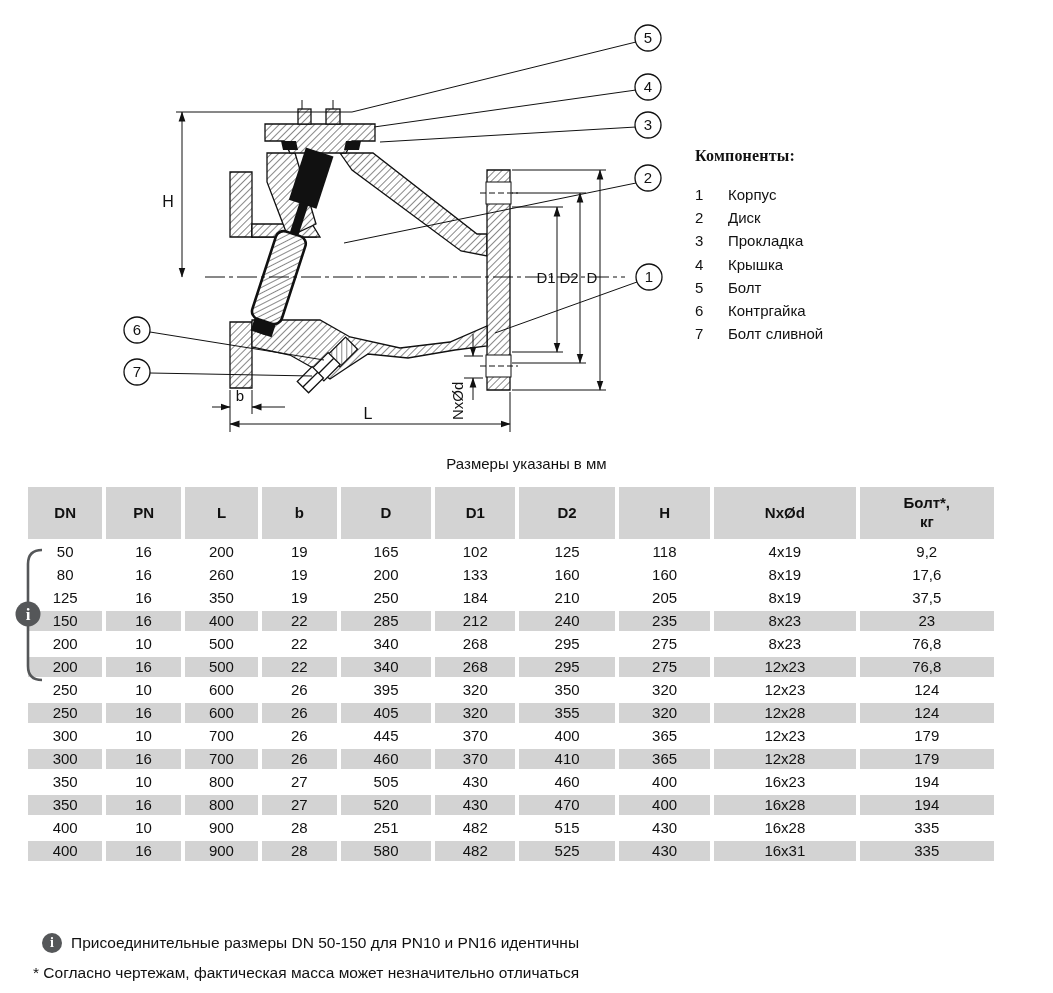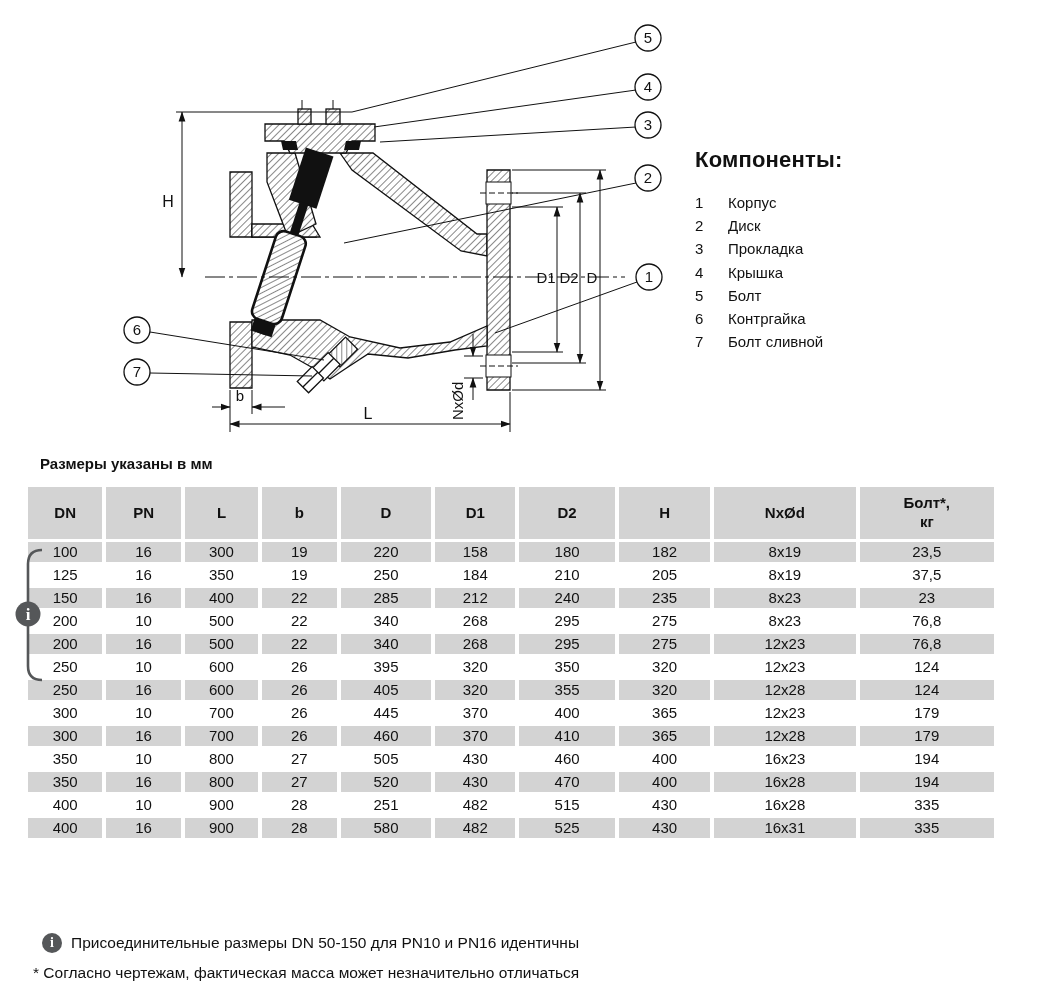--- a/index.html
+++ b/index.html
@@ -6,27 +6,27 @@
   html,body { background:#fff; }
   body { font-family:"Liberation Sans", sans-serif; color:#111; }
   .page { position:relative; width:1053px; height:993px; background:#fff; overflow:hidden; }
 
   
   .drawing { position:absolute; left:0; top:0; }
   .drawing text { font-family:"Liberation Sans", sans-serif; fill:#111; }
 
   
   .components { position:absolute; left:695px; top:147px; width:220px; }
-  .comp-title { font-size:22px; font-weight:bold; margin-bottom:18px; letter-spacing:0.2px; }
+  .comp-title { font-size:16px; font-weight:bold; margin-bottom:18px; letter-spacing:0.2px;font-family:Liberation Serif, serif; }
   .comp-row { display:flex; font-size:15px; height:23.2px; align-items:center; }
   .comp-num { width:33px; }
 
   
-  .units-note { position:absolute; top:455px; left:40px; width:973px; text-align:left;
-                font-size:15px; font-weight:bold; }
+  .units-note { position:absolute; top:455px; left:40px; width:973px; text-align:center;
+                font-size:15px; font-weight:normal; }
 
   
   table.dims { position:absolute; left:24px; top:484px; width:974px;
                border-collapse:separate; border-spacing:4px 3px; table-layout:fixed; }
   table.dims th { background:#d3d3d3; font-size:15px; font-weight:bold; height:52px;
                   text-align:center; vertical-align:middle; white-space:pre-line; line-height:1.25; }
   table.dims td { font-size:15px; text-align:center; height:20px; line-height:20px;
                   vertical-align:middle; padding:0; }
   table.dims tr.shade td { background:#d3d3d3; }
   col.c-dn{width:72px} col.c-pn{width:72px} col.c-l{width:71px} col.c-b{width:72px}
@@ -253,31 +253,43 @@
           <th>D</th>
           <th>D1</th>
           <th>D2</th>
           <th>H</th>
           <th>NxØd</th>
           <th>Болт*,
 кг</th>
         </tr>
       </thead>
     <tbody id="tbody">
-        <tr class="shade">
-          <td>100</td>
-          <td>16</td>
-          <td>300</td>
+        <tr>
+          <td>50</td>
+          <td>16</td>
+          <td>200</td>
           <td>19</td>
-          <td>220</td>
-          <td>158</td>
-          <td>180</td>
-          <td>182</td>
+          <td>165</td>
+          <td>102</td>
+          <td>125</td>
+          <td>118</td>
+          <td>4x19</td>
+          <td>9,2</td>
+        </tr>
+        <tr>
+          <td>80</td>
+          <td>16</td>
+          <td>260</td>
+          <td>19</td>
+          <td>200</td>
+          <td>133</td>
+          <td>160</td>
+          <td>160</td>
           <td>8x19</td>
-          <td>23,5</td>
+          <td>17,6</td>
         </tr>
         <tr>
           <td>125</td>
           <td>16</td>
           <td>350</td>
           <td>19</td>
           <td>250</td>
           <td>184</td>
           <td>210</td>
           <td>205</td>

